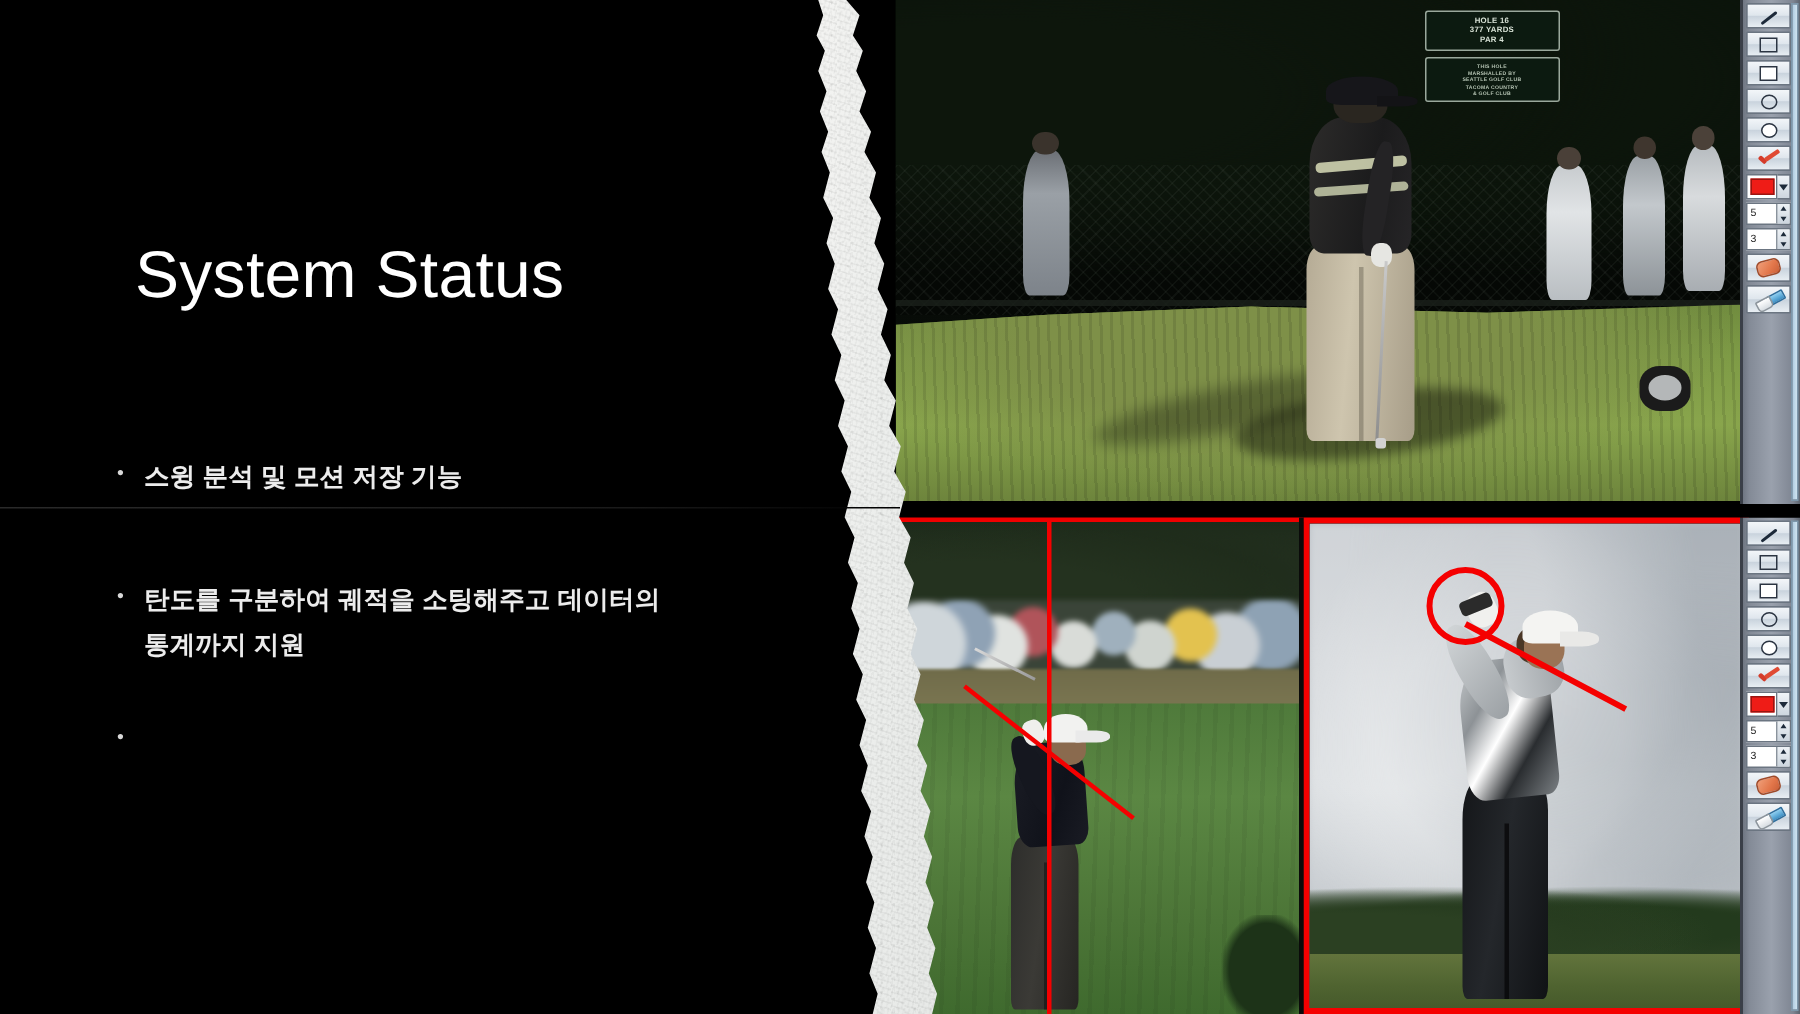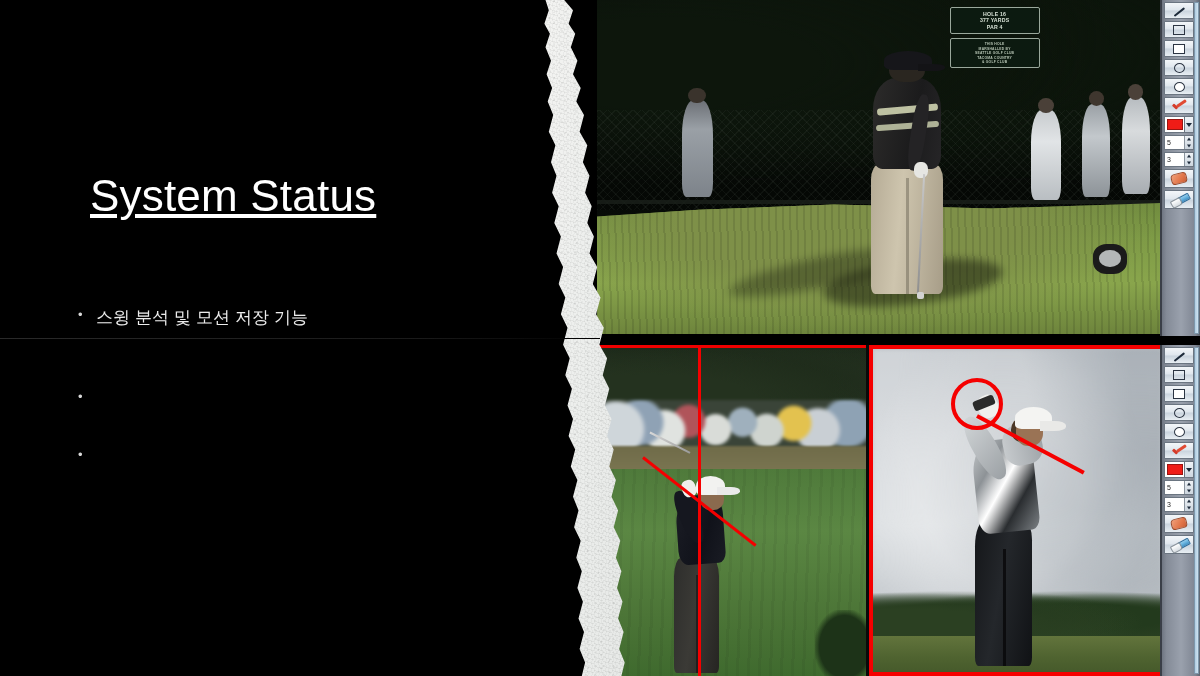--- a/index.html
+++ b/index.html
@@ -5,35 +5,34 @@
   * { margin:0; padding:0; box-sizing:border-box; }
   html,body { width:1200px; height:676px; background:#000; overflow:hidden;
               font-family:"Liberation Sans", sans-serif; }
 
   .slide { position:relative; width:1200px; height:676px; background:#000; overflow:hidden; }
 
   
   .text-col { position:absolute; left:0; top:0; width:600px; height:676px; z-index:6; }
 
   .page-title {
-    position:absolute; left:90px; top:172px;
+    position:absolute; left:90px; top:160px;
     font-size:44px; font-weight:400; color:#ffffff;
     letter-spacing:0.2px; line-height:1.1;
     font-family:"Liberation Sans", sans-serif;
-    text-decoration:underline;
   }
 
   .divider { position:absolute; left:0; top:338px; width:600px; height:1px;
              background:linear-gradient(to right,#2a2a2a 0%, #1a1a1a 70%, #000 100%); }
 
   .bullets { position:absolute; left:78px; top:303px; width:470px; }
   .bullet { position:relative; display:flex; align-items:flex-start; color:#e9e9e9; }
   .bullet .dot { width:18px; flex:0 0 18px; font-size:13px; line-height:24px; color:#d8d8d8; }
   .bullet .txt { font-size:17px; line-height:30px; color:#ececec; white-space:pre-line;
-                 letter-spacing:0.1px; }
+                 letter-spacing:0.1px;font-weight:bold; }
   .b1 { margin-bottom:52px; }
   .b2 { margin-bottom:34px; }
 
   
   .torn {
     position:absolute; top:0; left:540px; width:110px; height:676px; z-index:5;
     background:
       repeating-linear-gradient(103deg, rgba(0,0,0,0.035) 0 1px, rgba(255,255,255,0) 1px 3px),
       repeating-linear-gradient(17deg, rgba(0,0,0,0.05) 0 1px, rgba(255,255,255,0) 1px 4px),
       radial-gradient(circle at 30% 12%, rgba(0,0,0,0.05) 0 1px, transparent 1px),
@@ -380,20 +379,22 @@
 
     <div class="bullets">
 
       <div class="bullet b1">
         <span class="dot">•</span>
         <span class="txt">스윙 분석 및 모션 저장 기능</span>
       </div>
 
       <div class="bullet b2">
         <span class="dot">•</span>
+        <span class="txt">탄도를 구분하여 궤적을 소팅해주고 데이터의
+통계까지 지원</span>
       </div>
 
       <div class="bullet">
         <span class="dot">•</span>
       </div>
 
     </div>
   </div>
 
   <div class="torn"></div>

